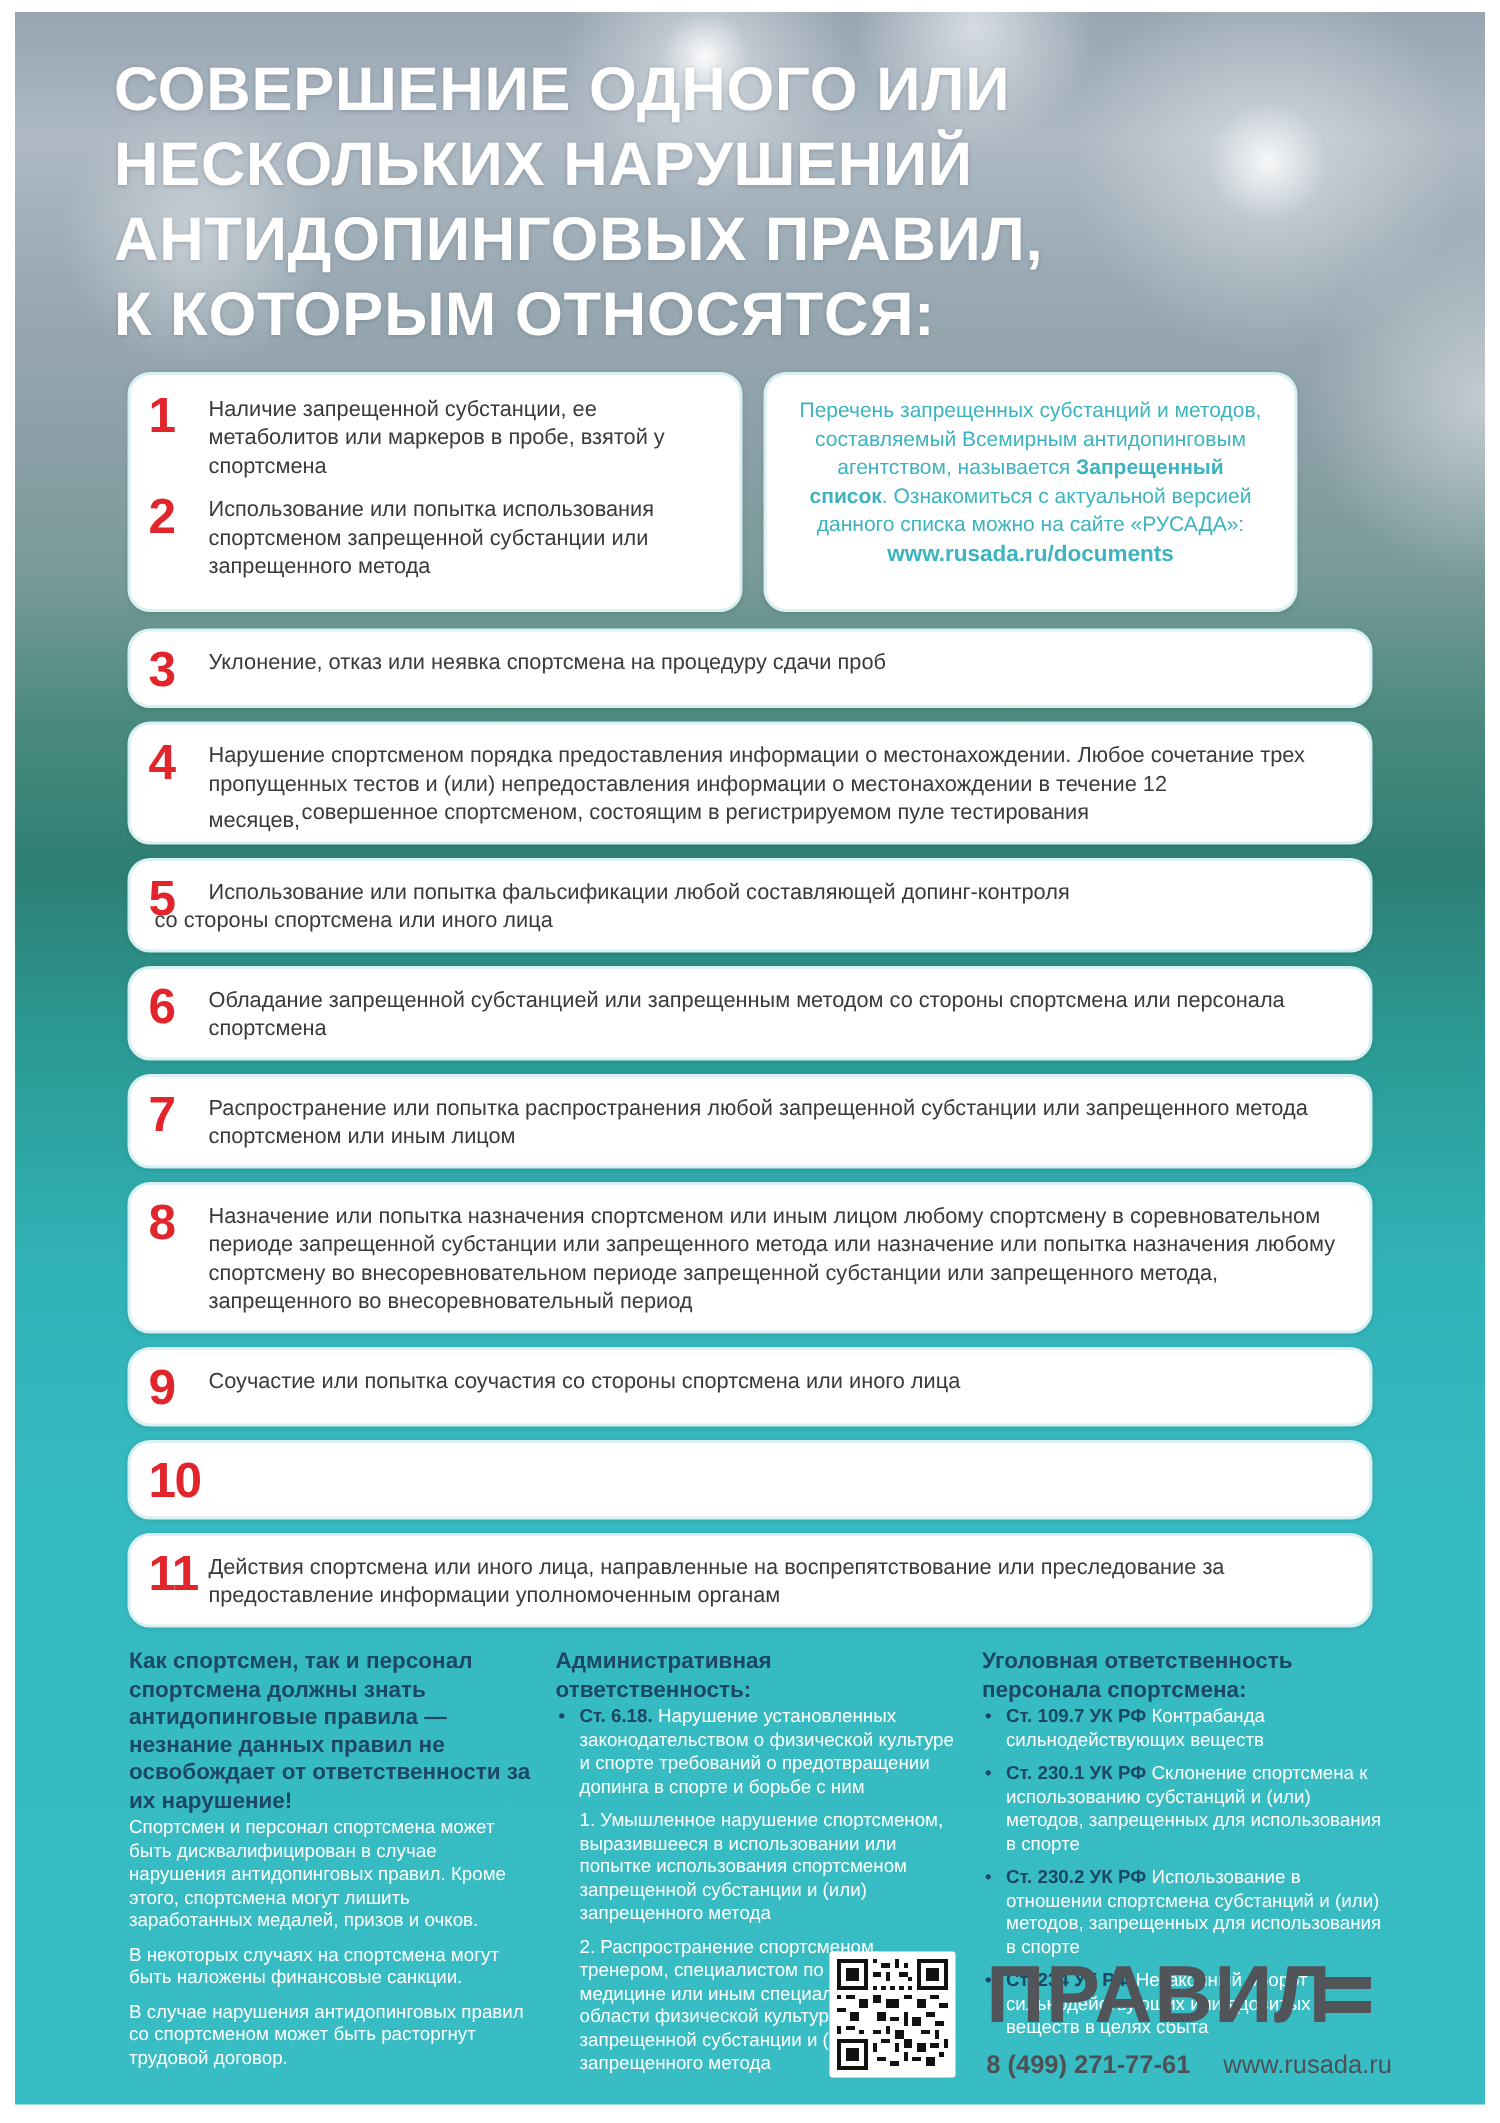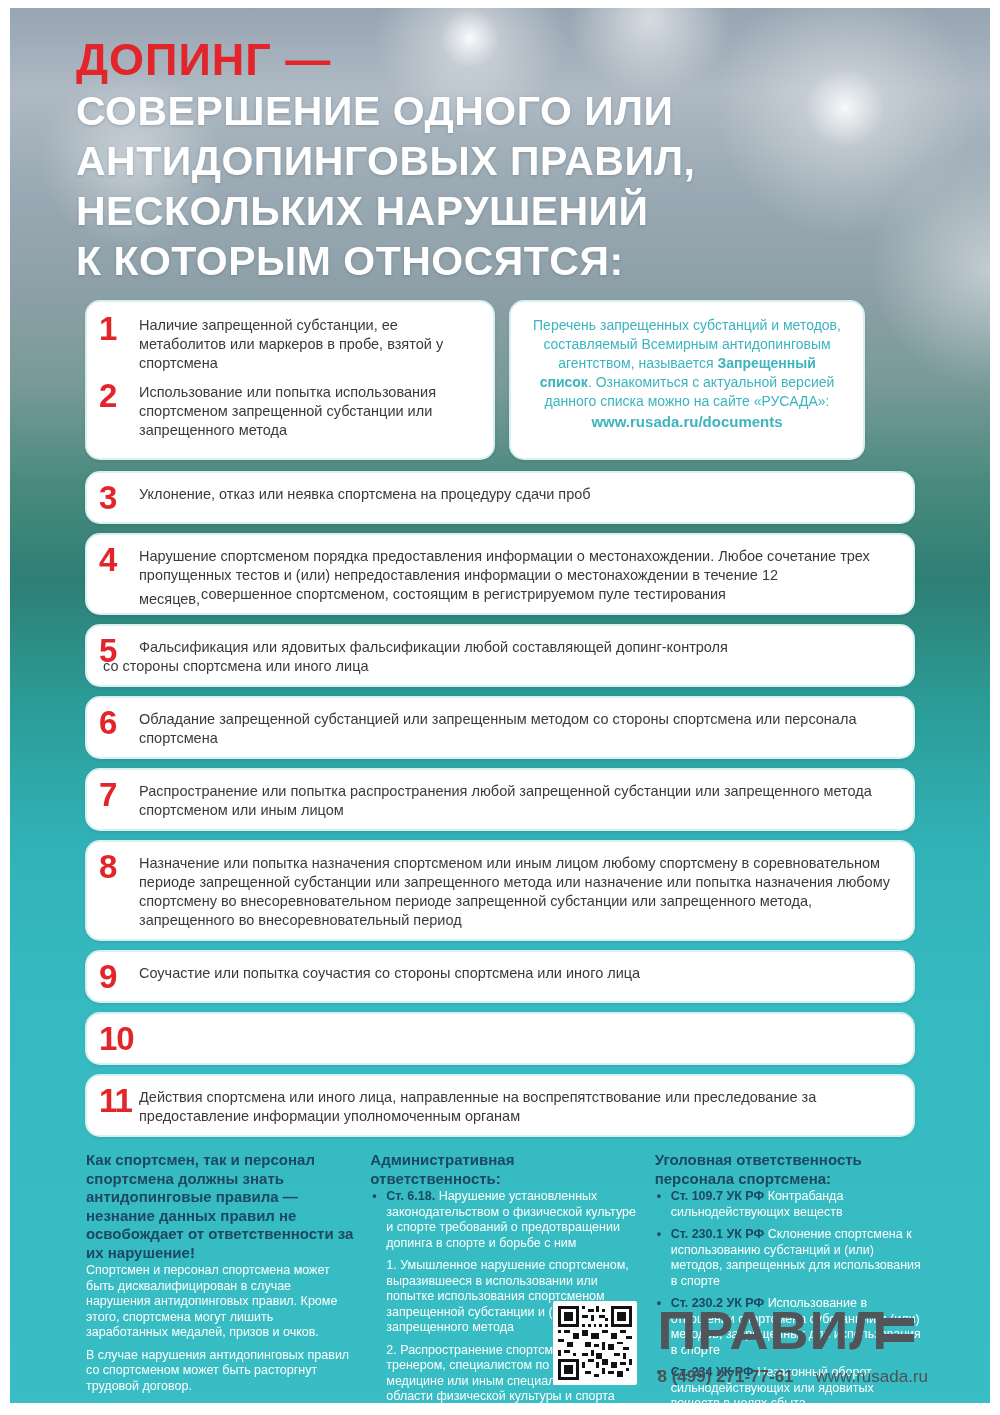--- a/index.html
+++ b/index.html
@@ -79,24 +79,23 @@
   .logo-bars i { display:block; width:34px; height:8px; background:#515459; }
   .contacts { margin-top:10px; display:flex; gap:22px; color:#4d5156; font-size:17px; font-weight:700; }
   .contacts .site { font-weight:400; cursor:pointer; }
 </style>
 </head>
 <body>
 
 <div class="poster">
 
   <header class="hdr">
-    <div class="t-red">ДОПИНГ —</div>
     <div class="t-white">СОВЕРШЕНИЕ ОДНОГО ИЛИ</div>
+    <div class="t-white">НЕСКОЛЬКИХ НАРУШЕНИЙ</div>
     <div class="t-white">АНТИДОПИНГОВЫХ ПРАВИЛ,</div>
-    <div class="t-white">НЕСКОЛЬКИХ НАРУШЕНИЙ</div>
     <div class="t-white">К КОТОРЫМ ОТНОСЯТСЯ:</div>
   </header>
 
   <section class="items">
 
     <div class="top-row">
       <div class="card combo">
         <div class="item">
           <div class="num">1</div>
           <div class="txt">Наличие запрещенной субстанции, ее метаболитов или маркеров в пробе, взятой у спортсмена</div>
@@ -121,21 +120,21 @@
       <div class="num">4</div>
       <div class="txt">
         <span>Нарушение спортсменом порядка предоставления информации о местонахождении. Любое сочетание трех пропущенных тестов и (или) непредоставления информации о местонахождении в течение 12</span>
         <span class="line3"><span class="low">месяцев,</span><span>совершенное спортсменом, состоящим в регистрируемом пуле тестирования</span></span>
       </div>
     </div>
 
     <div class="card row">
       <div class="num">5</div>
       <div class="txt">
-        <span>Фальсификация или ядовитых фальсификации любой составляющей допинг-контроля</span>
+        <span>Использование или попытка фальсификации любой составляющей допинг-контроля</span>
         <span class="outdent">со стороны спортсмена или иного лица</span>
       </div>
     </div>
 
     <div class="card row">
       <div class="num">6</div>
       <div class="txt">Обладание запрещенной субстанцией или запрещенным методом со стороны спортсмена или персонала спортсмена</div>
     </div>
 
     <div class="card row">
@@ -162,20 +161,21 @@
       <div class="txt">Действия спортсмена или иного лица, направленные на воспрепятствование или преследование за предоставление информации уполномоченным органам</div>
     </div>
 
   </section>
 
   <section class="bottom">
 
     <div class="col">
       <h3>Как спортсмен, так и персонал спортсмена должны знать антидопинговые правила — незнание данных правил не освобождает от ответственности за их нарушение!</h3>
       <p>Спортсмен и персонал спортсмена может быть дисквалифицирован в случае нарушения антидопинговых правил. Кроме этого, спортсмена могут лишить заработанных медалей, призов и очков.</p>
+      <p>В некоторых случаях на спортсмена могут быть наложены финансовые санкции.</p>
       <p>В случае нарушения антидопинговых правил со спортсменом может быть расторгнут трудовой договор.</p>
 
     </div>
 
     <div class="col">
       <h3>Административная ответственность:</h3>
       <ul>
         <li>
           <b>Ст. 6.18.</b>
           <span>Нарушение установленных законодательством о физической культуре и спорте требований о предотвращении допинга в спорте и борьбе с ним</span>

